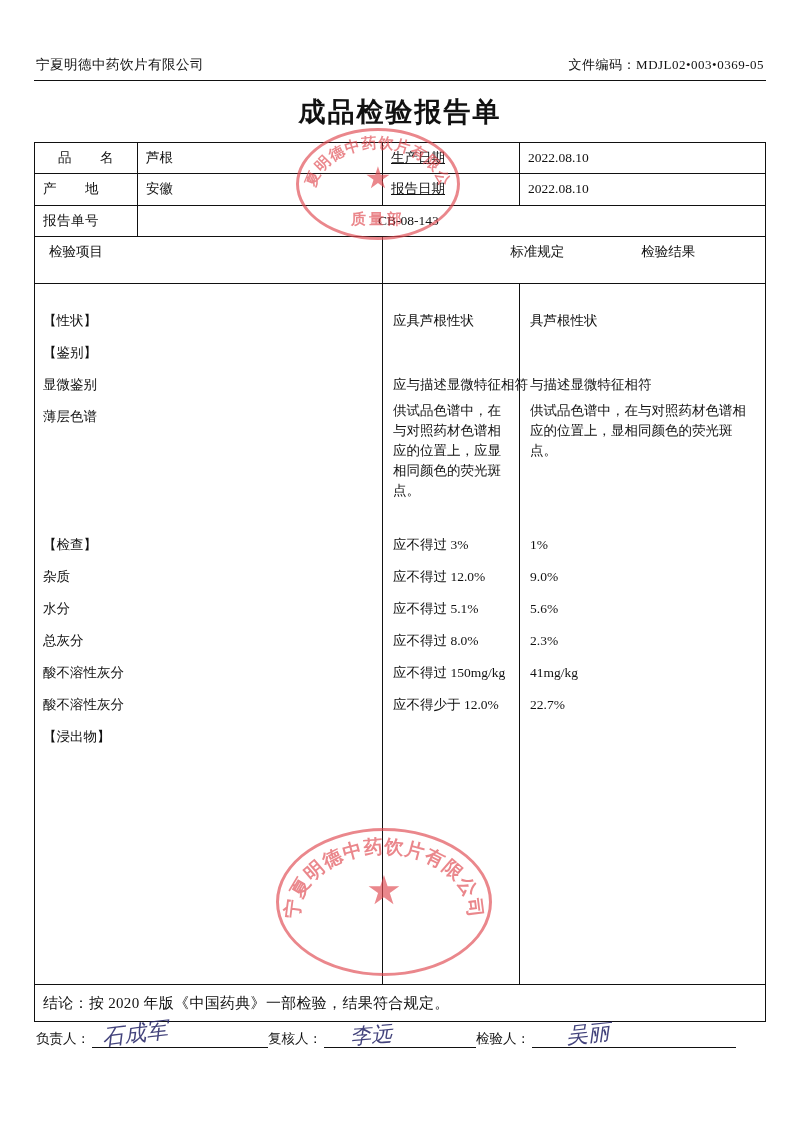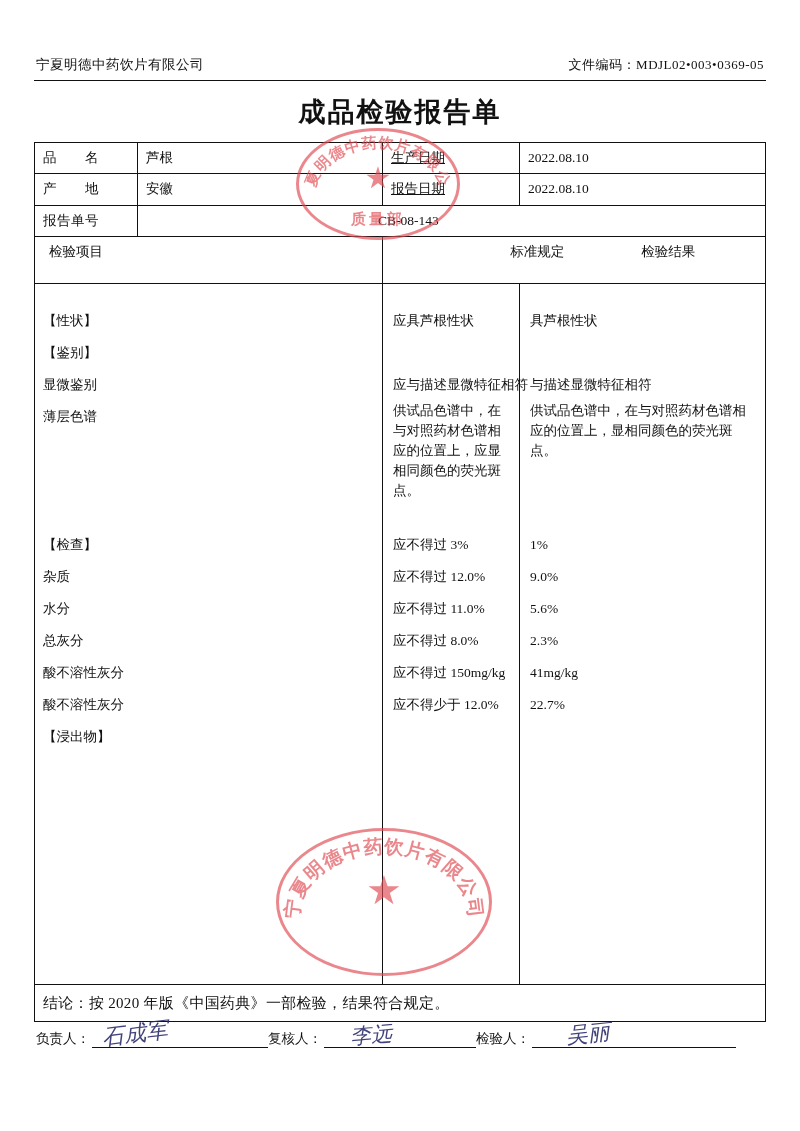--- a/index.html
+++ b/index.html
@@ -57,21 +57,21 @@
     vertical-align: top;
     line-height: 1.5;
   }
   .lbl {
     width: 86px;
     white-space: nowrap;
     letter-spacing: 0.5px;
   }
   .lbl-spread {
     display: flex;
-    justify-content: flex-start;
+    justify-content: center;
   }
   .lbl-spread span { display: inline-block; }
   td.c1 { width: 228px; margin-top: 37px; }
   td.c2 { width: 120px; text-decoration: underline; }
 
   .colhead {
     height: 36px;
     vertical-align: bottom;
     padding-bottom: 4px;
   }
@@ -262,21 +262,21 @@
       </td>
       <td colspan="1" style="padding-left:10px;padding-right:12px;">
         <div class="item-gap"></div>
         <div class="item-line">应具芦根性状</div>
         <div class="item-line"></div>
         <div class="item-line">应与描述显微特征相符</div>
         <div class="wrap-line" style="height:96px;">供试品色谱中，在与对照药材色谱相应的位置上，应显相同颜色的荧光斑点。</div>
         <div class="item-line"></div>
         <div class="item-line">应不得过 3%</div>
         <div class="item-line">应不得过 12.0%</div>
-        <div class="item-line">应不得过 11.0%</div>
+        <div class="item-line">应不得过 5.1%</div>
         <div class="item-line">应不得过 8.0%</div>
         <div class="item-line">应不得过 150mg/kg</div>
         <div class="item-line">应不得少于 12.0%</div>
       </td>
       <td style="padding-left:10px;padding-right:10px;">
         <div class="item-gap"></div>
         <div class="item-line">具芦根性状</div>
         <div class="item-line"></div>
         <div class="item-line">与描述显微特征相符</div>
         <div class="wrap-line" style="height:96px;">供试品色谱中，在与对照药材色谱相应的位置上，显相同颜色的荧光斑点。</div>

